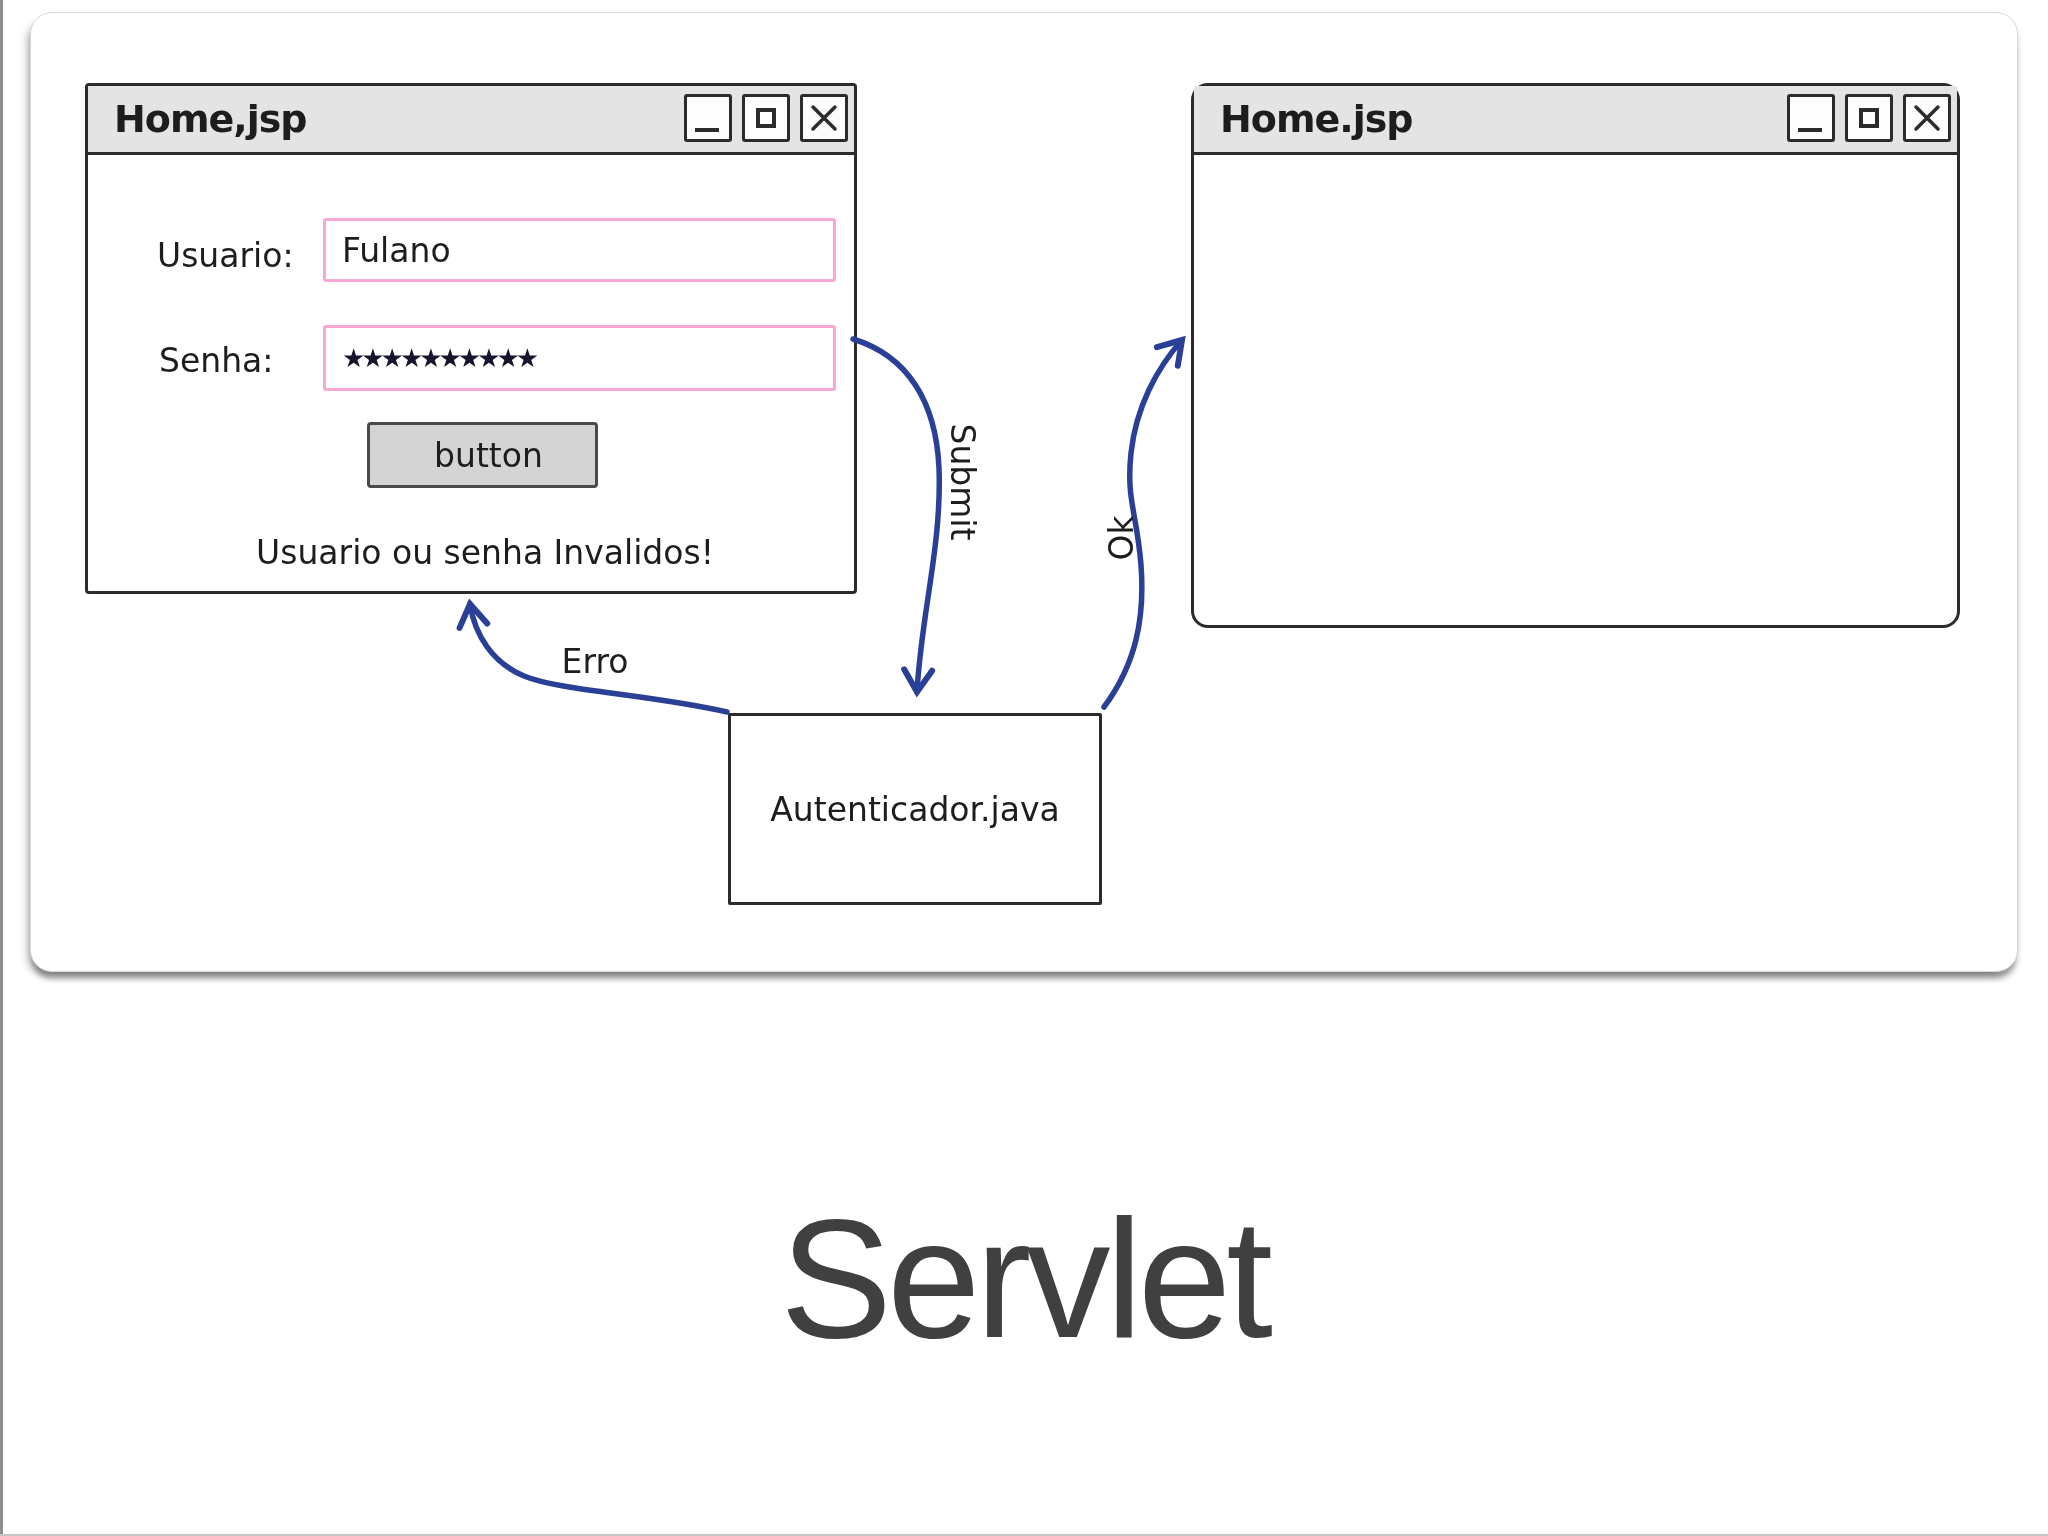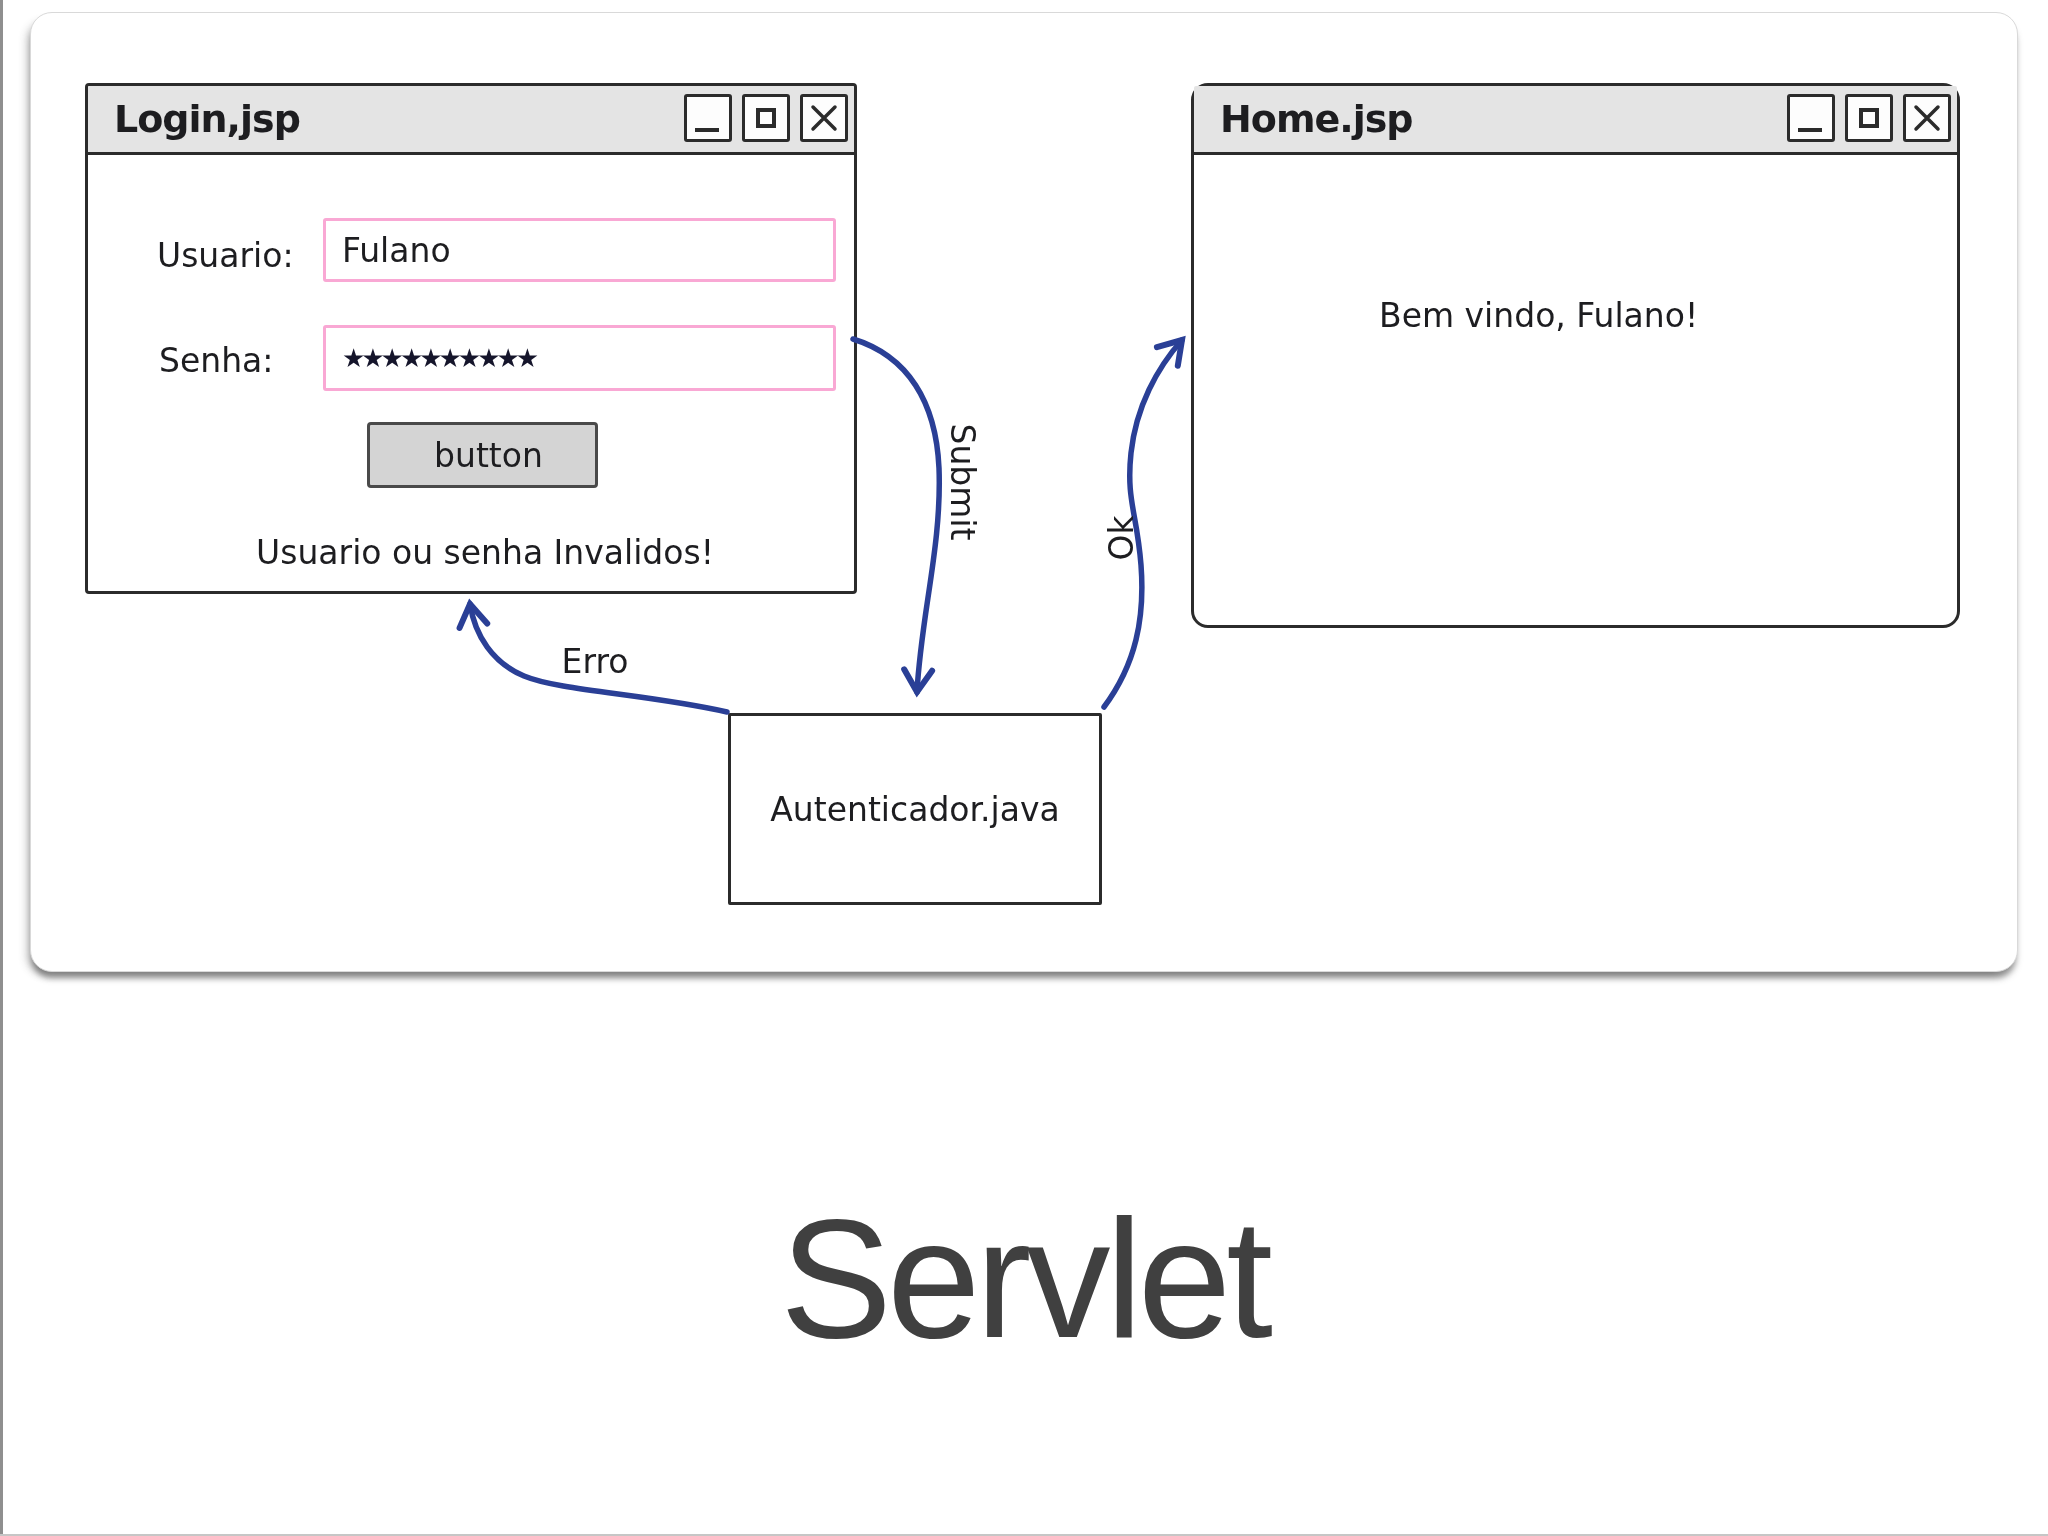--- a/index.html
+++ b/index.html
@@ -155,21 +155,21 @@
 
 <div class="page">
 
   <div class="edge-left"></div>
   <div class="edge-bottom"></div>
 
   <div class="card"></div>
 
   <div class="mock-window win-login">
     <div class="titlebar">
-      <div class="win-title">Login,jsp</div>
+      <div class="win-title">Home,jsp</div>
       <div class="win-controls">
         <div class="win-btn">
           <div class="glyph-min"></div>
         </div>
         <div class="win-btn">
           <div class="glyph-max"></div>
         </div>
         <div class="win-btn">
           <svg class="glyph-close" width="30" height="30" viewBox="0 0 30 30">
             <path d="M4 4 L26 26 M26 4 L4 26" stroke="#2b2b2b" stroke-width="3.5" fill="none" stroke-linecap="round"></path>
@@ -195,21 +195,20 @@
         <div class="win-btn">
           <div class="glyph-max"></div>
         </div>
         <div class="win-btn">
           <svg class="glyph-close" width="30" height="30" viewBox="0 0 30 30">
             <path d="M4 4 L26 26 M26 4 L4 26" stroke="#2b2b2b" stroke-width="3.5" fill="none" stroke-linecap="round"></path>
           </svg>
         </div>
       </div>
     </div>
-    <div class="welcome-line">Bem vindo, Fulano!</div>
   </div>
 
   <div class="auth-box">
     <span>Autenticador.java</span>
   </div>
 
   <svg class="arrows-svg" width="2048" height="1536" viewBox="0 0 2048 1536">
     <defs>
       <marker id="chev" markerUnits="userSpaceOnUse" markerWidth="70" markerHeight="70" viewBox="-35 -35 70 70" refX="0" refY="0" orient="auto">
         <path class="arrow-head" d="M -22 -14 L 0 0 L -22 14"></path>

